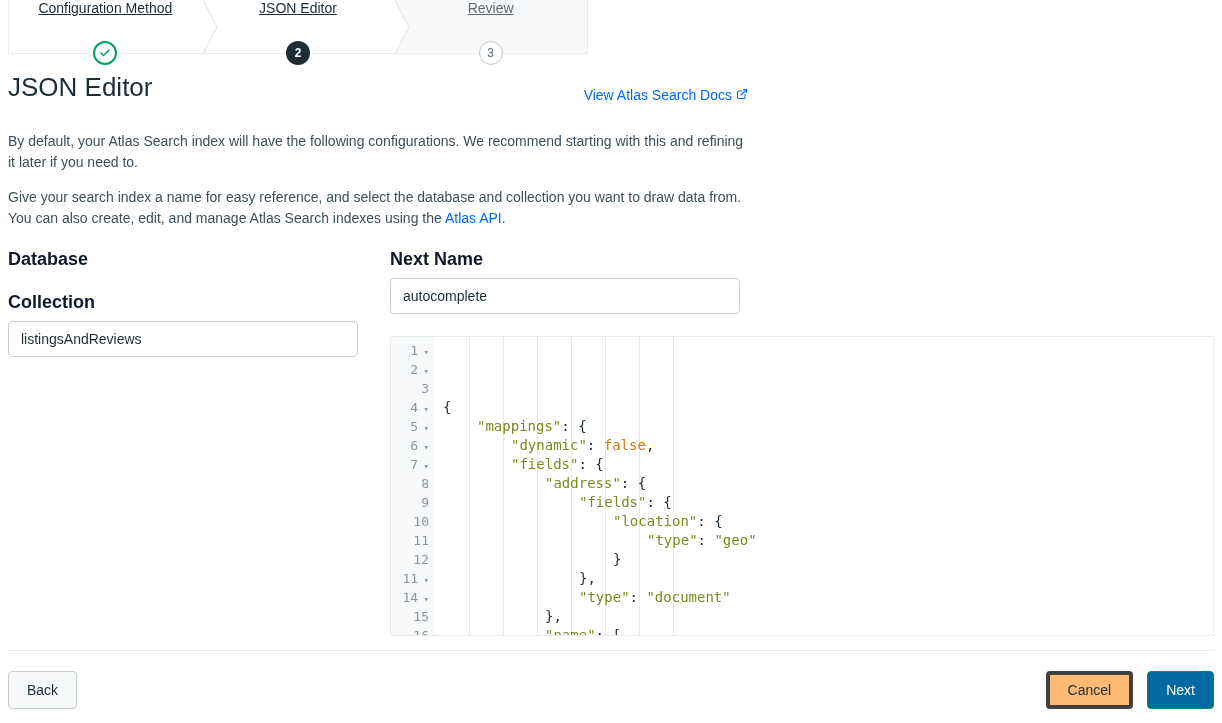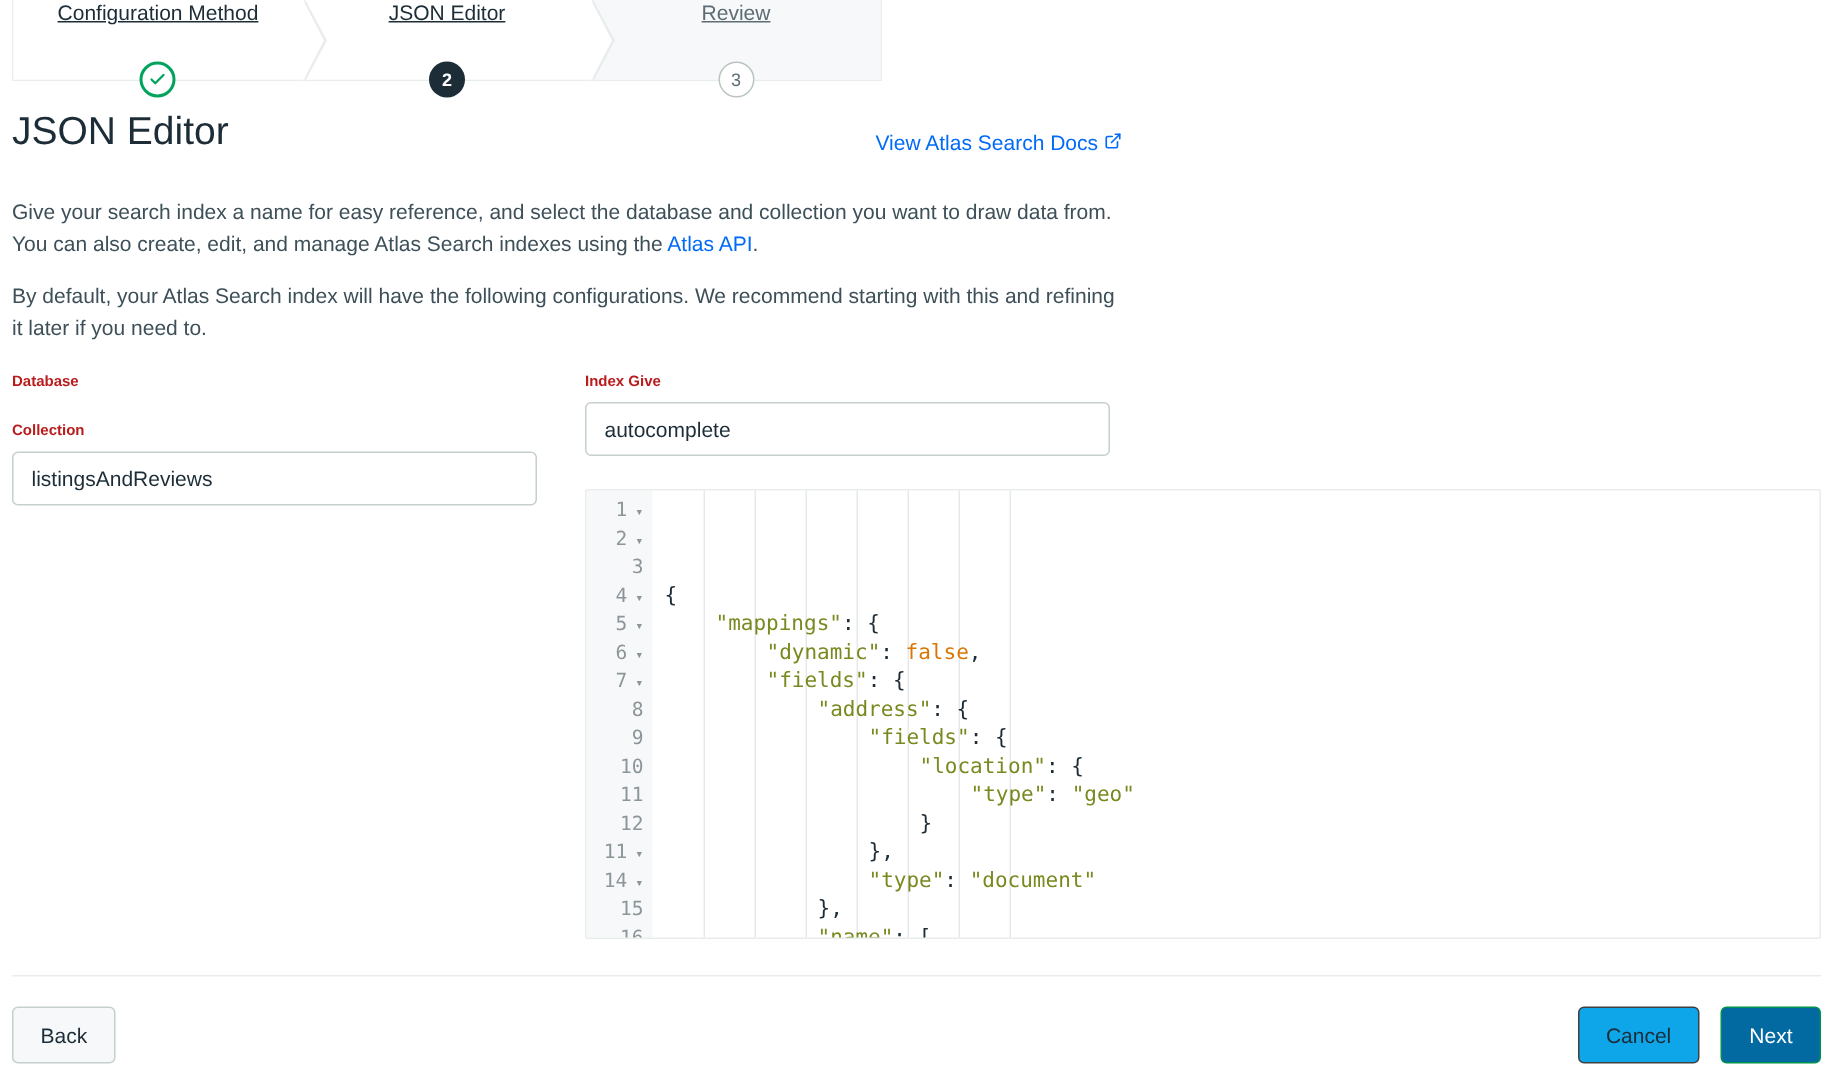--- a/index.html
+++ b/index.html
@@ -118,21 +118,21 @@
     margin:0 0 14px 0;
     color:#3D4F58;
     line-height:1.5;
     max-width: 740px;
   }
 
   
   .form-row { display:flex; gap:32px; margin-top:20px; }
   .col-left { width:350px; }
   .col-right { flex:1; }
-  label.field-label { display:block; font-weight:600; color:#b91c1c; margin-bottom:8px; font-size:10px;}
+  label.field-label { display:block; font-weight:600; color:#0f172a; margin-bottom:8px; font-size:18px;}
   input.text-input {
     width:100%;
     height:36px;
     border:1px solid #C5CFCC;
     border-radius:4px;
     padding:0 12px;
     font-size:14px;
     color:#1C2D38;
     background:#fff;
   }
@@ -204,22 +204,22 @@
     cursor:pointer;
     border:1px solid transparent;
     background:#fff;
   }
   .btn-secondary {
     border:1px solid #C5CFCC;
     background:#F7F8FA;
     color:#1C2D38;
   }
   .btn-tertiary {
-    border:1px solid #404040;
-    background:#0ea5e9;
+    border:4px solid #404040;
+    background:#fdba74;
     color:#1C2D38;
   }
   .btn-primary {
     background:#0369a1;
     border:1px solid #00914F;
     color:#fff;
     font-weight:500;
   }
   .footer-right { display:flex; gap:14px; }
 
@@ -264,39 +264,39 @@
         <svg viewBox="0 0 24 24" width="12" height="12" fill="none" stroke="#016BF8" stroke-width="2.2" stroke-linecap="round" stroke-linejoin="round">
             <path d="M18 13v6a2 2 0 0 1-2 2H5a2 2 0 0 1-2-2V8a2 2 0 0 1 2-2h6"></path>
             <polyline points="15 3 21 3 21 9"></polyline>
             <line x1="10" y1="14" x2="21" y2="3"></line>
           </svg>
       </span>
     </a>
   </div>
 
   <div class="desc">
+    <p>By default, your Atlas Search index will have the following configurations. We recommend starting with this and refining it later if you need to.</p>
     <p>
       <span>Give your search index a name for easy reference, and select the database and collection you want to draw data from. You can also create, edit, and manage Atlas Search indexes using the </span><a href="#" class="inline-link">Atlas API</a><span>.</span>
     </p>
-    <p>By default, your Atlas Search index will have the following configurations. We recommend starting with this and refining it later if you need to.</p>
   </div>
 
   <div class="form-row">
     <div class="col-left">
       <div class="field">
         <label class="field-label">Database</label>
       </div>
       <div class="field">
         <label class="field-label">Collection</label>
         <input class="text-input" value="listingsAndReviews" style="">
       </div>
     </div>
     <div class="col-right">
       <div class="field" style="width:350px;">
-        <label class="field-label">Index Give</label>
+        <label class="field-label">Next Name</label>
         <input class="text-input" value="autocomplete" style="">
       </div>
       <div class="editor">
         <div class="gutter" id="gutter">
             <div class="ln fold">1</div>
             <div class="ln fold">2</div>
             <div class="ln">3</div>
             <div class="ln fold">4</div>
             <div class="ln fold">5</div>
             <div class="ln fold">6</div>

